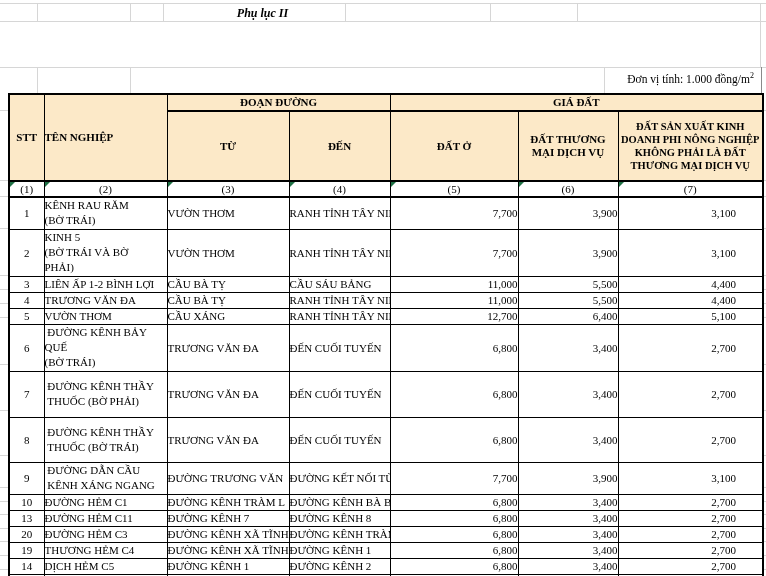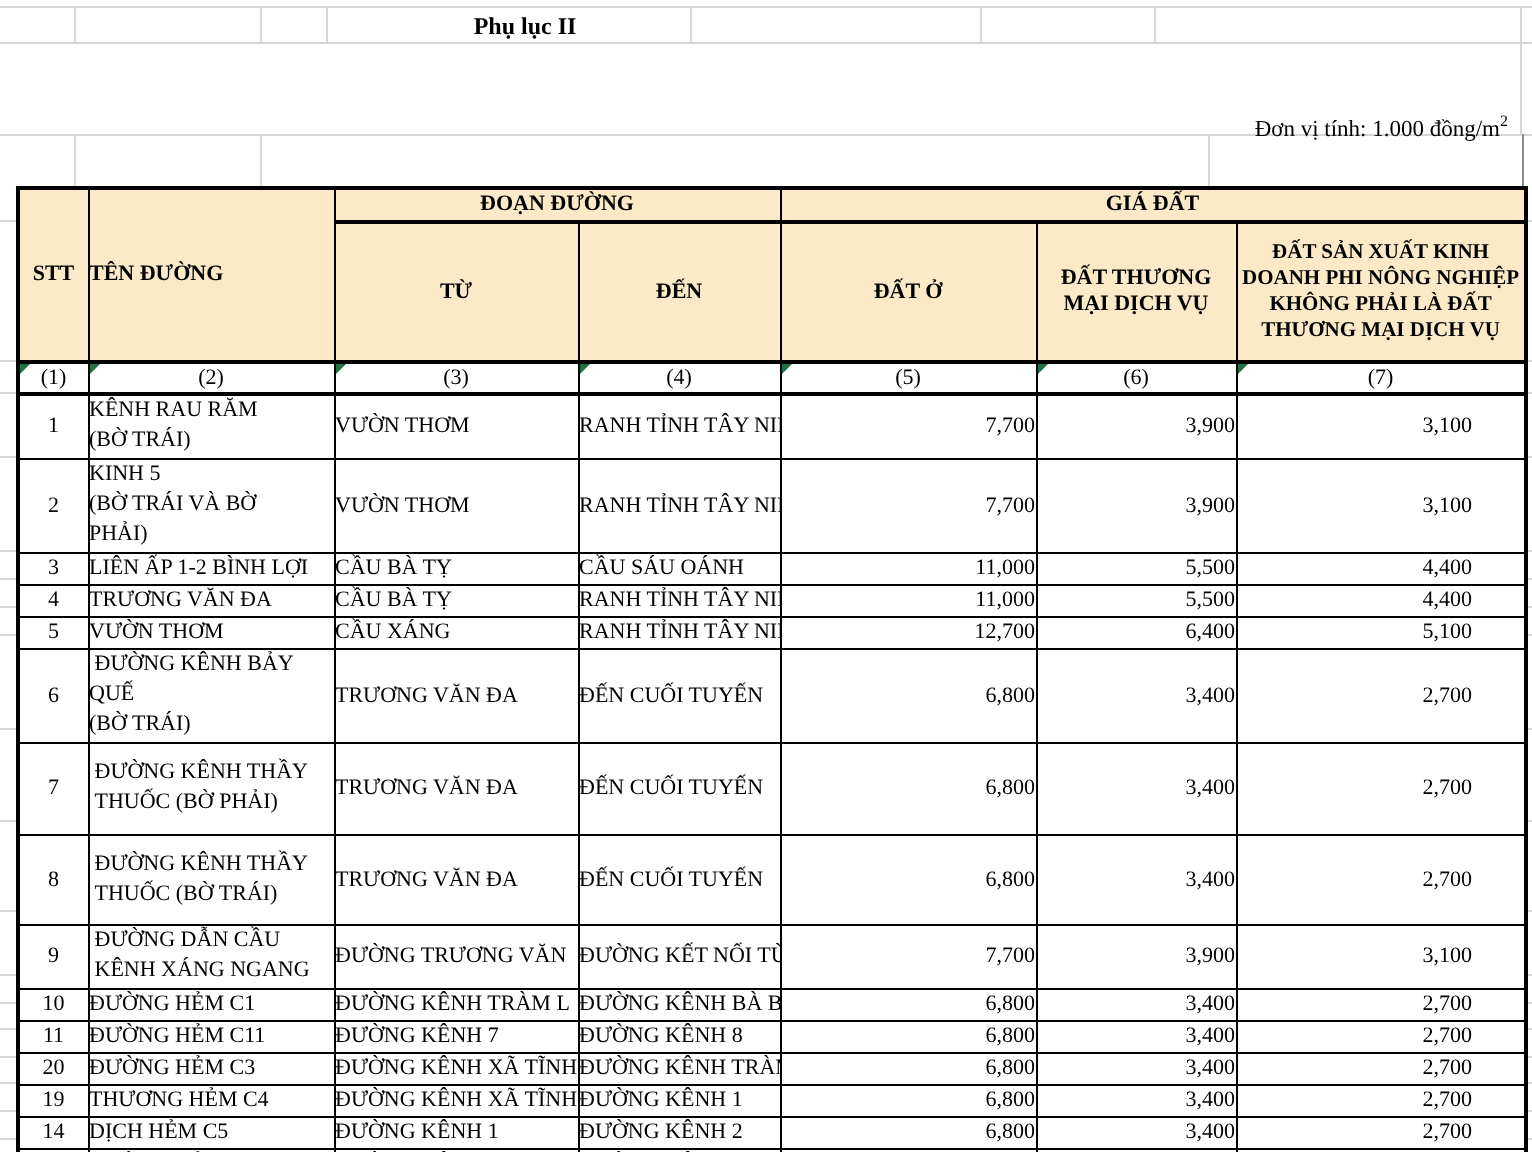--- a/index.html
+++ b/index.html
@@ -7,25 +7,25 @@
     width:766px;height:576px;overflow:hidden;position:relative;
     background:#fff;color:#000;
     font-family:"Liberation Serif","DejaVu Serif",serif;
   }
   
   .gl{position:absolute;background:#d6d6d6;}
   .gl.dark{background:#8a8a8a;}
 
   
   .titleblock{position:absolute;left:8px;top:0;width:509px;text-align:center;}
-  .t-appendix{padding-top:6px;height:17px;font-weight:bold;font-size:12px;}
+  .t-appendix{padding-top:6px;height:17px;font-weight:bold;font-size:12px;font-style:italic;}
   .t-title{height:17px;font-weight:bold;font-size:12.5px;}
   .t-sub{height:15px;font-style:italic;font-size:11px;white-space:pre;}
 
-  .unitnote{position:absolute;top:56px;right:12px;font-size:11.5px;white-space:nowrap;margin-left:37px;}
+  .unitnote{position:absolute;top:71px;right:12px;font-size:11.5px;white-space:nowrap;margin-left:37px;}
   .unitnote sup{font-size:8px;}
 
   table.land{
     position:absolute;left:8px;top:93px;width:754px;
     border-collapse:collapse;table-layout:fixed;
     border:2px solid #000;
     font-size:11px;
   }
   table.land th,table.land td{
     border:1px solid #000;padding:0;overflow:hidden;vertical-align:middle;
@@ -122,21 +122,21 @@
       <col style="width:123px">
       <col style="width:122px">
     <col style="width:101px">
       <col style="width:128px">
       <col style="width:100px">
     <col style="width:145px">
   </colgroup>
   <thead>
     <tr class="hdr1">
       <th rowspan="2">STT</th>
-      <th rowspan="2" class="al-left">TÊN ĐƯỜNG</th>
+      <th rowspan="2" class="al-left">TÊN NGHIỆP</th>
       <th colspan="2">ĐOẠN ĐƯỜNG</th>
       <th colspan="3">GIÁ ĐẤT</th>
     </tr>
     <tr class="hdr2">
       <th>TỪ</th>
       <th>ĐẾN</th>
       <th>ĐẤT Ở</th>
       <th>ĐẤT THƯƠNG MẠI DỊCH VỤ</th>
       <th class="wide">ĐẤT SẢN XUẤT KINH DOANH PHI NÔNG NGHIỆP KHÔNG PHẢI LÀ ĐẤT THƯƠNG MẠI DỊCH VỤ</th>
     </tr>
@@ -169,21 +169,21 @@
     <td class="road">VƯỜN THƠM</td>
     <td class="road">RANH TỈNH TÂY NINH</td>
     <td class="num">7,700</td>
     <td class="num">3,900</td>
     <td class="num last">3,100</td>
   </tr>
       <tr style="height: 14px;">
     <td class="stt">3</td>
     <td class="name">LIÊN ẤP 1-2 BÌNH LỢI</td>
     <td class="road">CẦU BÀ TỴ</td>
-    <td class="road">CẦU SÁU OÁNH</td>
+    <td class="road">CẦU SÁU BẢNG</td>
     <td class="num">11,000</td>
     <td class="num">5,500</td>
     <td class="num last">4,400</td>
   </tr>
       <tr style="height: 14px;">
     <td class="stt">4</td>
     <td class="name">TRƯƠNG VĂN ĐA</td>
     <td class="road">CẦU BÀ TỴ</td>
     <td class="road">RANH TỈNH TÂY NINH</td>
     <td class="num">11,000</td>
@@ -243,21 +243,21 @@
       <tr style="height: 14px;">
     <td class="stt">10</td>
     <td class="name">ĐƯỜNG HẺM C1</td>
     <td class="road">ĐƯỜNG KÊNH TRÀM L</td>
     <td class="road">ĐƯỜNG KÊNH BÀ BỬU</td>
     <td class="num">6,800</td>
     <td class="num">3,400</td>
     <td class="num last">2,700</td>
   </tr>
       <tr style="height: 13px;">
-    <td class="stt">11</td>
+    <td class="stt">13</td>
     <td class="name">ĐƯỜNG HẺM C11</td>
     <td class="road">ĐƯỜNG KÊNH 7</td>
     <td class="road">ĐƯỜNG KÊNH 8</td>
     <td class="num">6,800</td>
     <td class="num">3,400</td>
     <td class="num last">2,700</td>
   </tr>
       <tr style="height: 14px;">
     <td class="stt">20</td>
     <td class="name">ĐƯỜNG HẺM C3</td>

